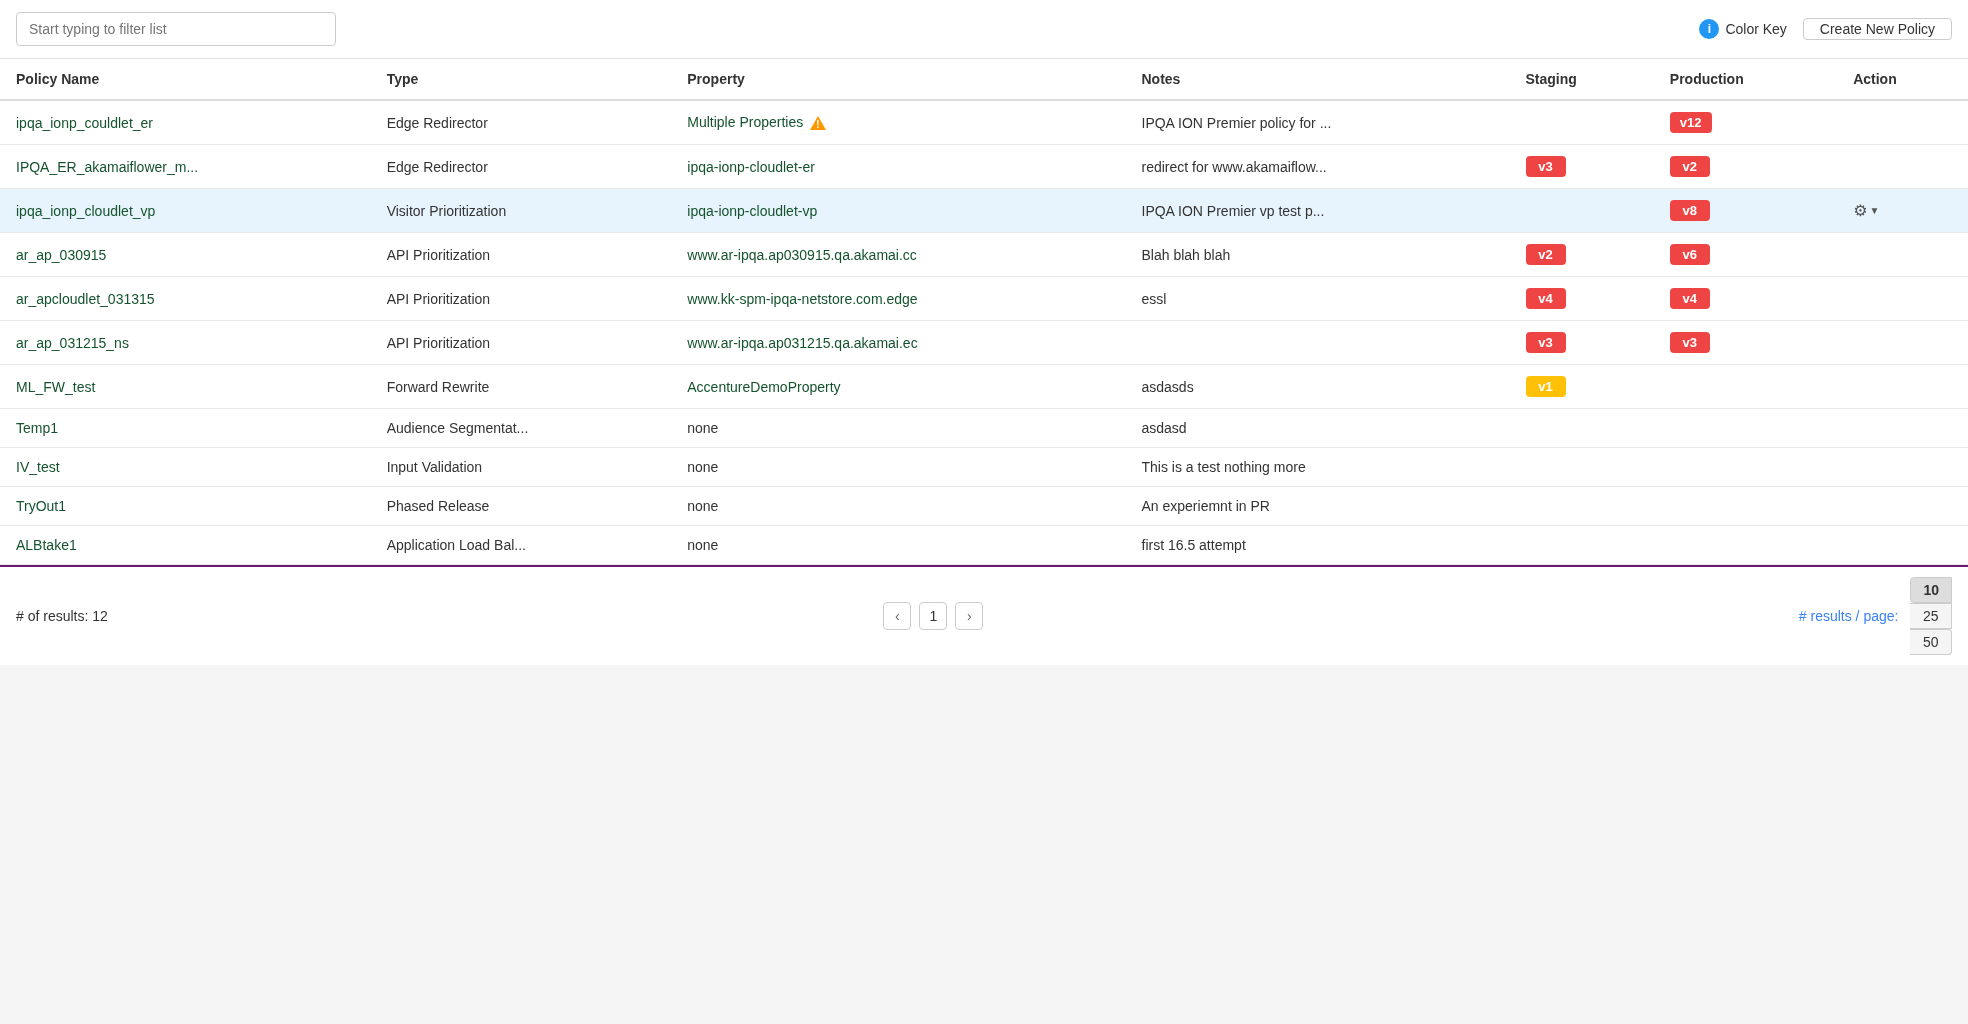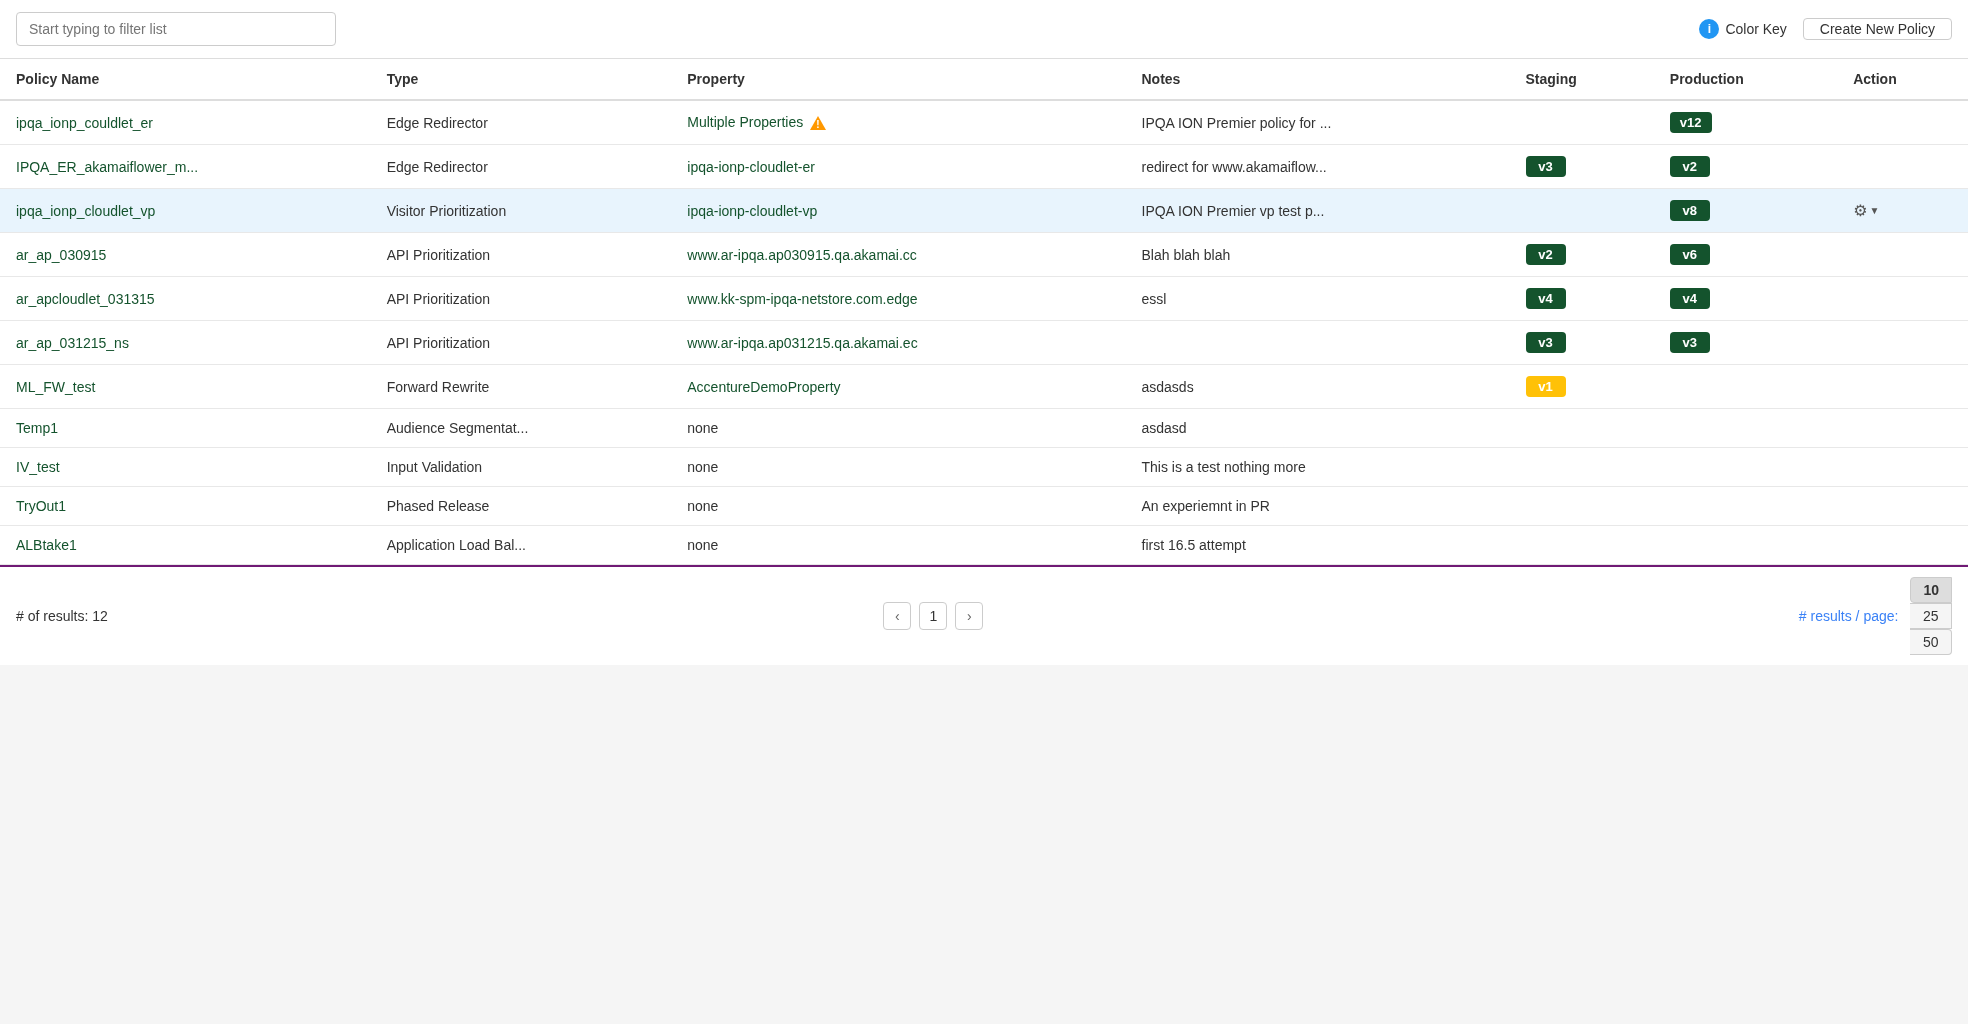--- a/index.html
+++ b/index.html
@@ -36,21 +36,21 @@
     }
     tbody tr { border-bottom: 1px solid #e8e8e8; }
     tbody tr.highlighted { background: #e8f4fd; }
     tbody td { padding: 11px 16px; font-size: 14px; vertical-align: middle; }
     .link { color: #14532d; text-decoration: none; cursor: pointer; }
     .badge {
       display: inline-block; padding: 3px 10px; border-radius: 4px;
       color: #fff; font-size: 13px; font-weight: bold; min-width: 40px;
       text-align: center;
     }
-    .badge-green { background: #14532d; }
+    .badge-green { background: #ef4444; }
     .badge-yellow { background: #ffc107; }
 
     .gear-btn {
       background: none; border: none; cursor: pointer;
       font-size: 16px; color: #555; display: flex; align-items: center; gap: 2px;
     }
 
     .pagination-bar {
       display: flex; align-items: center; justify-content: space-between;
       padding: 10px 16px; background: #fff; border-top: 2px solid #701a75;

